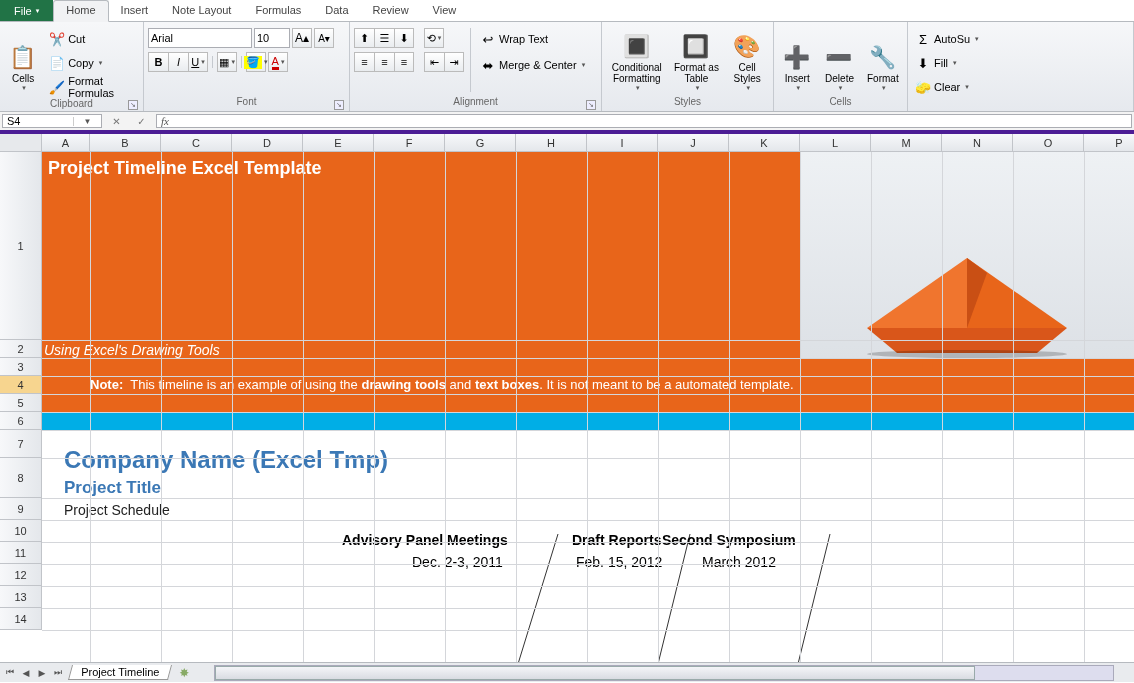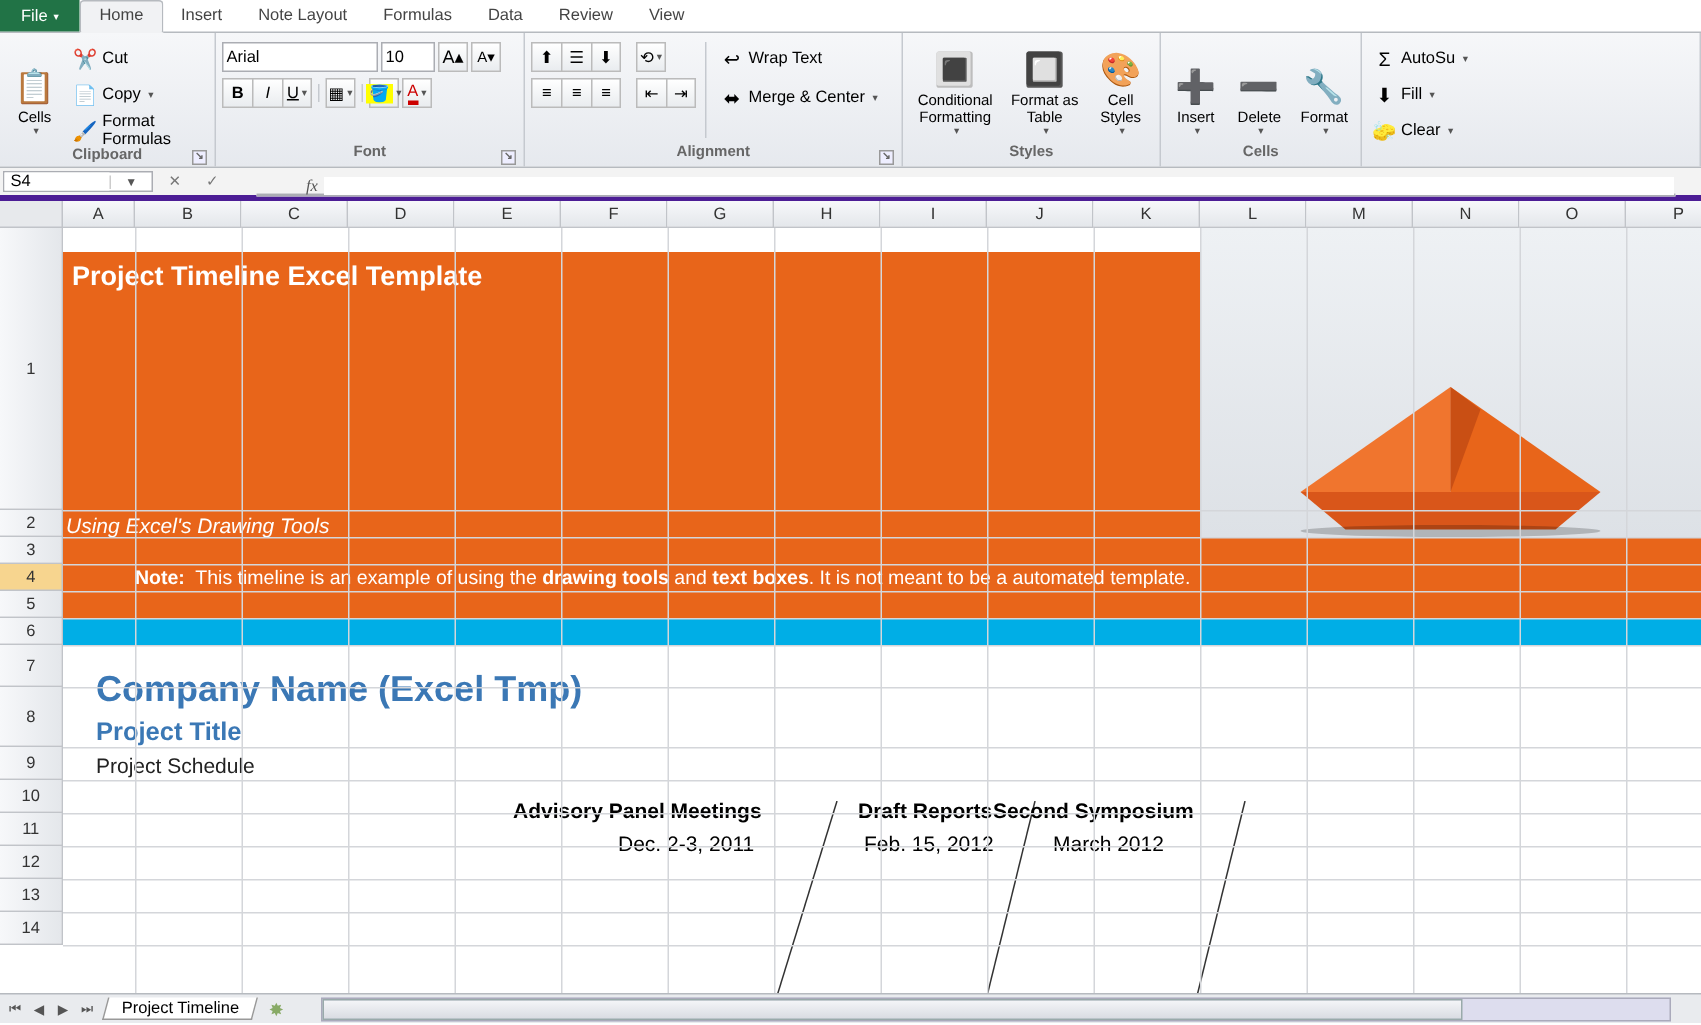--- a/index.html
+++ b/index.html
@@ -9,42 +9,42 @@
 .tab-strip { height: 22px; background: #fff; border-bottom: 1px solid #b6babf; display: flex; align-items: stretch; }
 .file-tab { background: #217346; color: #fff; padding: 3px 14px; font-size: 11px; display: flex; align-items: center; gap: 4px; cursor: pointer; }
 .file-tab::after { content: "▾"; font-size: 7px; }
 .tab { padding: 3px 12px; font-size: 11px; color: #444; cursor: pointer; border-top: 1px solid transparent; }
 .tab.active { background: #f1f2f4; border: 1px solid #b6babf; border-bottom: 1px solid #f1f2f4; border-top-left-radius: 3px; border-top-right-radius: 3px; margin-bottom: -1px; }
 
 
 .ribbon { height: 90px; background: linear-gradient(#f6f7f9, #e6e9ee); border-bottom: 1px solid #b6babf; display: flex; }
 .group { border-right: 1px solid #c5c9cf; display: flex; flex-direction: column; padding: 2px 4px 0 4px; }
 .group-body { flex: 1; display: flex; align-items: flex-start; gap: 4px; }
-.group-label { height: 15px; text-align: center; font-size: 10px; color: #666; position: relative; font-weight: bold; }
+.group-label { height: 15px; text-align: center; font-size: 10px; color: #666; position: relative; }
 .group-label .launcher { position: absolute; right: 1px; bottom: 1px; width: 10px; height: 10px; border: 1px solid #999; font-size: 7px; line-height: 8px; color: #666; background: #eef; cursor: pointer; }
 .col { display: flex; flex-direction: column; gap: 2px; }
 .row { display: flex; align-items: center; gap: 2px; }
 .btn-lg { display: flex; flex-direction: column; align-items: center; justify-content: flex-end; width: 44px; height: 70px; padding: 2px; cursor: pointer; font-size: 10px; text-align: center; line-height: 1.1; }
 .btn-lg .ico { width: 30px; height: 30px; display: flex; align-items: center; justify-content: center; font-size: 22px; }
 .btn-sm { display: flex; align-items: center; gap: 3px; height: 22px; padding: 0 3px; cursor: pointer; font-size: 11px; }
 .btn-sm .ico { width: 16px; height: 16px; display: flex; align-items: center; justify-content: center; font-size: 13px; }
 .dd::after { content: "▾"; font-size: 7px; margin-left: 2px; color: #555; }
 .sep { width: 1px; background: #c5c9cf; margin: 4px 2px; align-self: stretch; }
 input.combo, select.combo { height: 20px; font-size: 11px; border: 1px solid #abadb3; background: #fff; padding: 0 2px; }
 .icon-box { width: 20px; height: 20px; border: 1px solid #bbb; display: flex; align-items: center; justify-content: center; font-size: 11px; background: linear-gradient(#fff,#e9ecef); cursor: pointer; }
 .toggle-row { display: flex; }
 .toggle-row .icon-box { border-right: none; }
 .toggle-row .icon-box:last-child { border-right: 1px solid #bbb; }
 
 
 .formula-bar { height: 22px; border-bottom: 4px solid #4c1d95; display: flex; align-items: stretch; background: #f3f3f3; }
 .name-box { width: 100px; display: flex; align-items: center; border-right: 1px solid #c5c9cf; background: #fff; margin: 2px; border: 1px solid #abadb3; }
 .name-box input { border: none; width: 70px; font-size: 11px; padding: 0 4px; outline: none; }
 .name-box .dd-btn { flex: 1; text-align: center; border-left: 1px solid #ccc; font-size: 8px; color: #555; cursor: pointer; }
-.fx-area { flex: 1; display: flex; align-items: flex-end; background: #fff; margin: 17px; border: 1px solid #abadb3; padding-left: 28px; }
+.fx-area { flex: 1; display: flex; align-items: flex-end; background: #fff; margin: 2px; border: 1px solid #abadb3; }
 .fx-btn { width: 22px; text-align: center; color: #777; cursor: pointer; font-size: 10px; }
 .fx-label { font-style: italic; font-family: "Times New Roman", serif; padding: 0 4px; color: #555; cursor: pointer; }
 .fx-input { flex: 1; border: none; font-size: 11px; outline: none; }
 
 
 .sheet-wrap { position: relative; height: 528px; overflow: hidden; }
 .corner { position: absolute; left: 0; top: 0; width: 42px; height: 18px; background: #e7e9ec; border-right: 1px solid #c1c4c9; border-bottom: 1px solid #c1c4c9; }
 .col-headers { position: absolute; left: 42px; top: 0; height: 18px; display: flex; }
 .col-h { background: linear-gradient(#f7f8fa,#e4e7eb); border-right: 1px solid #c1c4c9; border-bottom: 1px solid #c1c4c9; text-align: center; font-size: 11px; line-height: 18px; color: #333; cursor: pointer; }
 .row-headers { position: absolute; left: 0; top: 18px; width: 42px; }
@@ -292,21 +292,21 @@
       <div class="row-h" style="height: 40px; line-height: 40px;">8</div>
       <div class="row-h" style="height: 22px; line-height: 22px;">9</div>
       <div class="row-h" style="height: 22px; line-height: 22px;">10</div>
       <div class="row-h" style="height: 22px; line-height: 22px;">11</div>
       <div class="row-h" style="height: 22px; line-height: 22px;">12</div>
       <div class="row-h" style="height: 22px; line-height: 22px;">13</div>
       <div class="row-h" style="height: 22px; line-height: 22px;">14</div>
     </div>
   <div class="grid" id="grid">
 
-    <div class="orange-block" style="left:0; top:16px; width:906px; height:280px">
+    <div class="orange-block" style="left:0; top:0; width:906px; height:280px">
       <div style="padding:6px 6px; font:bold 18px Arial; color:#fff">Project Timeline Excel Template</div>
     </div>
     <div style="position:absolute; left:2px; top:190px; font:italic 14px Arial; color:#fff">Using Excel's Drawing Tools</div>
 
     <div style="position:absolute; left:0; top:224px; width:1092px; height:18px; background:#e8651a; color:#fff; font:13px Arial; padding-left:48px; line-height:18px">
       <b>Note:</b>&nbsp;
       <span>This timeline is an example of using the </span><b>drawing tools</b><span> and </span><b>text boxes</b><span>. It is not meant to be a automated template.</span>
     </div>
 
     <div class="orange-block" style="left:0; top:242px; width:1092px; height:18px"></div>

